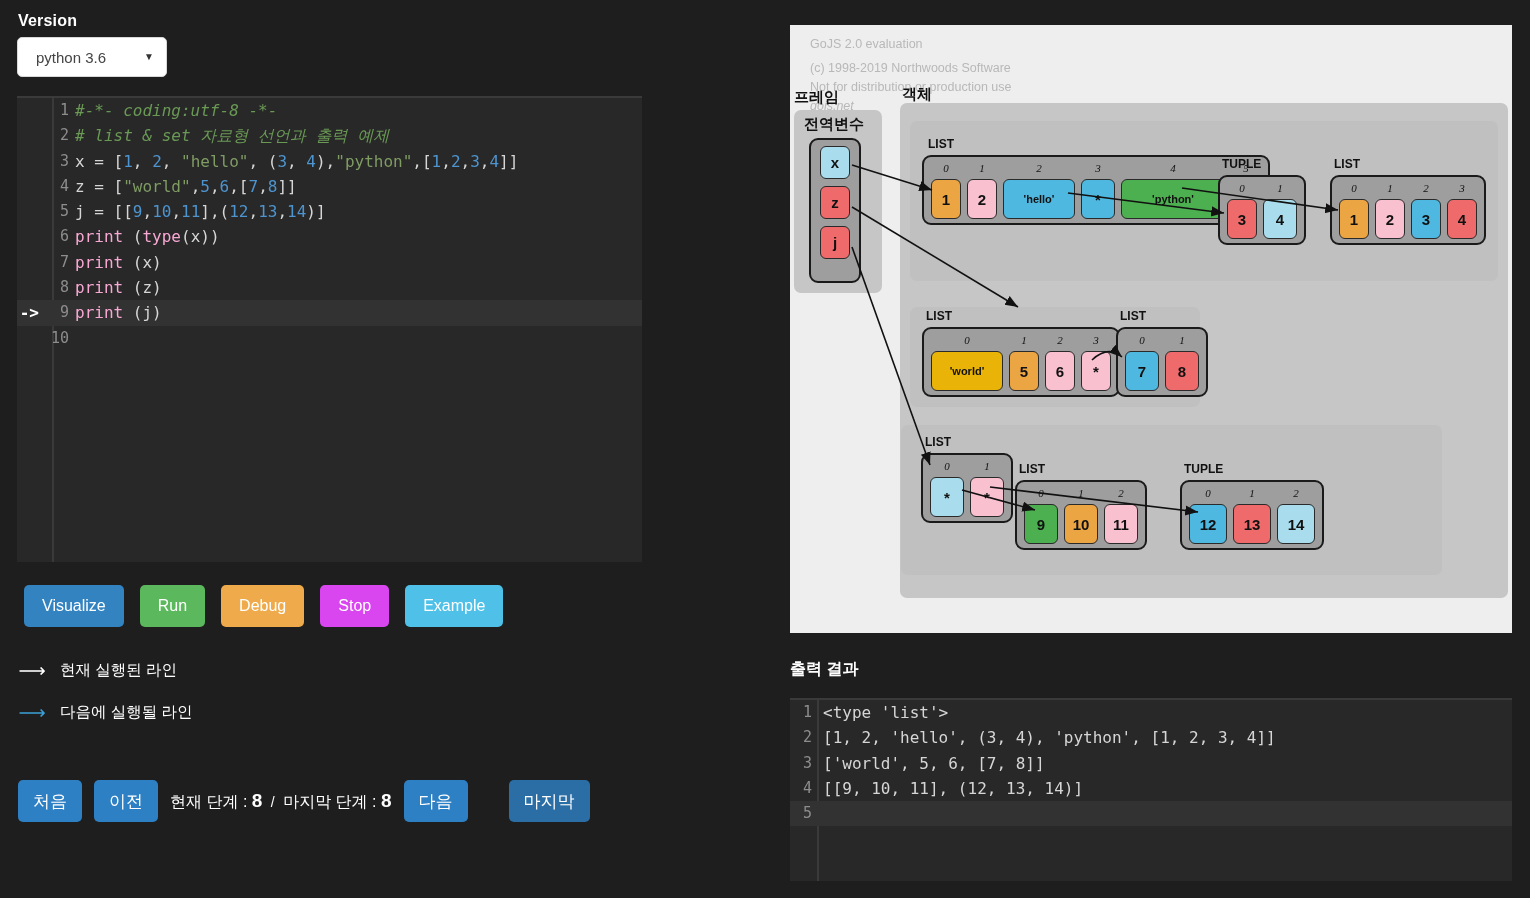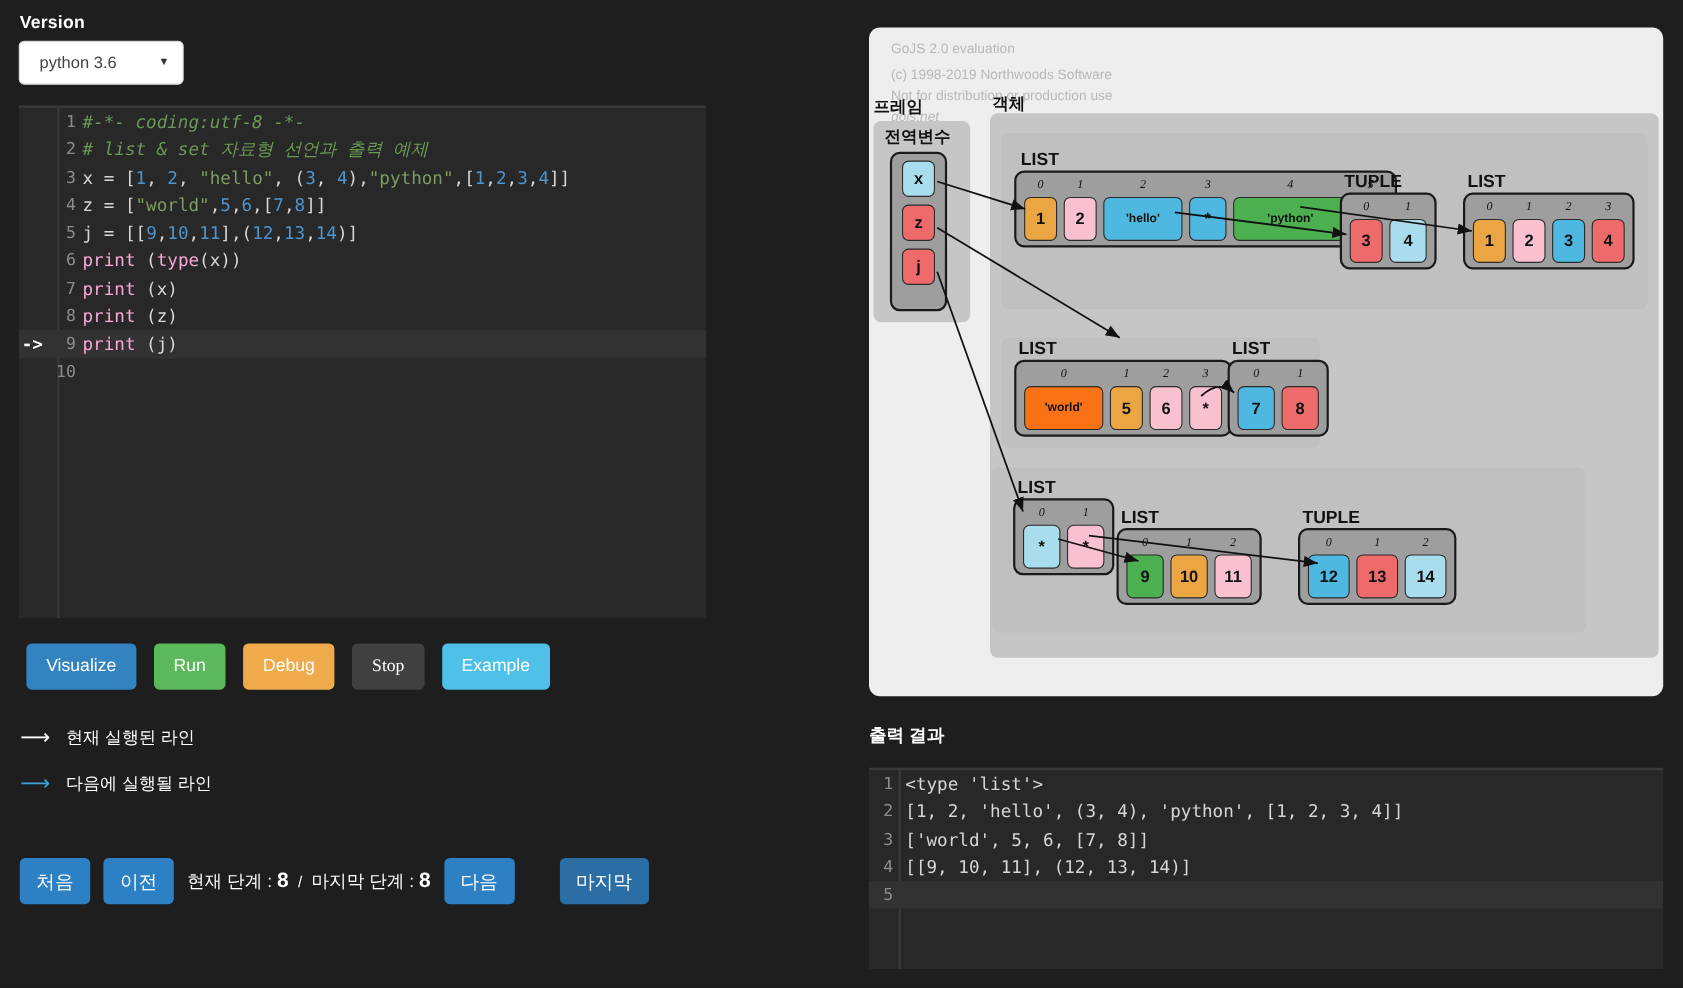--- a/index.html
+++ b/index.html
@@ -88,37 +88,36 @@
   .steptext { color: #ffffff; font-size: 16px; white-space: nowrap; }
   .steptext b { font-size: 19px; }
   .sep { color: #ffffff; font-size: 14px; padding: 0 4px; }
 
   
   .diagram {
     position: absolute; left: 790px; top: 25px;
     width: 722px; height: 608px;
     background: #eeeeee;
     overflow: hidden;
-    border-radius: 10px;
   }
   .wm {
     position: absolute; left: 20px;
     color: #b8b8b8; font-size: 12.5px; font-family: "Liberation Sans", sans-serif;
   }
   .ko-label {
     position: absolute; color: #111; font-size: 15px; font-weight: 600;
   }
 
   .group {
     position: absolute; background: #c6c6c6; border-radius: 7px;
   }
   .group.inner { background: #c0c0c0; border-radius: 7px; }
 
   .box-label {
-    position: absolute; color: #111; font-size: 16px; font-weight: bold;
+    position: absolute; color: #111; font-size: 12px; font-weight: bold;
     font-family: "Liberation Sans", sans-serif;
   }
   .container {
     position: absolute; background: #9e9e9e;
     border: 2.5px solid #1a1a1a; border-radius: 9px;
   }
   .cell {
     position: absolute; border: 1.2px solid #2a2a2a; border-radius: 6px;
     display: flex; align-items: center; justify-content: center;
     font-family: "Liberation Sans", sans-serif; font-weight: bold;
@@ -186,21 +185,21 @@
           <div class="code-line"><span class="ln">8</span><span class="txt"><span class="c-fn">print</span><span class="c-pl"> </span><span class="c-pl">(</span><span class="c-pl">z</span><span class="c-pl">)</span></span></div>
           <div class="code-line current"><span class="arrow-mark">-&gt;</span><span class="ln">9</span><span class="txt"><span class="c-fn">print</span><span class="c-pl"> </span><span class="c-pl">(</span><span class="c-pl">j</span><span class="c-pl">)</span></span></div>
           <div class="code-line"><span class="ln">10</span><span class="txt">&nbsp;</span></div>
         </div>
     </div>
 
     <div class="btn-row" id="btn-row">
         <button class="btn" style="background: rgb(51, 131, 192);">Visualize</button>
         <button class="btn" style="background: rgb(92, 184, 92);">Run</button>
         <button class="btn" style="background: rgb(239, 171, 75);">Debug</button>
-        <button class="btn" style="background: #404040; font-family: Liberation Serif, serif;">Stop</button>
+        <button class="btn" style="background: #d946ef;">Stop</button>
         <button class="btn" style="background: rgb(79, 192, 232);">Example</button>
       </div>
 
     <div class="legend" style="top:655px;">
       <div class="legend-row">
         <span class="legend-arrow" style="color:#ffffff">⟶</span>
         <span class="legend-text">현재 실행된 라인</span>
       </div>
     </div>
     <div class="legend" style="top:697px;">
@@ -285,21 +284,21 @@
         <div class="cell" style="left: 549px; top: 174px; width: 30px; height: 40px; background: rgb(235, 165, 67);">1</div>
         <div class="idx" style="left: 585px; top: 157px; width: 30px;">1</div>
         <div class="cell" style="left: 585px; top: 174px; width: 30px; height: 40px; background: rgb(249, 192, 208);">2</div>
         <div class="idx" style="left: 621px; top: 157px; width: 30px;">2</div>
         <div class="cell" style="left: 621px; top: 174px; width: 30px; height: 40px; background: rgb(79, 184, 224);">3</div>
         <div class="idx" style="left: 657px; top: 157px; width: 30px;">3</div>
         <div class="cell" style="left: 657px; top: 174px; width: 30px; height: 40px; background: rgb(239, 107, 107);">4</div>
         <div class="box-label" style="left: 136px; top: 284px;">LIST</div>
         <div class="container" style="left: 132px; top: 302px; width: 198px; height: 70px;"></div>
         <div class="idx" style="left: 141px; top: 309px; width: 72px;">0</div>
-        <div class="cell small" style="left: 141px; top: 326px; width: 72px; height: 40px; background: #f97316;">'world'</div>
+        <div class="cell small" style="left: 141px; top: 326px; width: 72px; height: 40px; background: #eab308;">'world'</div>
         <div class="idx" style="left: 219px; top: 309px; width: 30px;">1</div>
         <div class="cell" style="left: 219px; top: 326px; width: 30px; height: 40px; background: rgb(235, 165, 67);">5</div>
         <div class="idx" style="left: 255px; top: 309px; width: 30px;">2</div>
         <div class="cell" style="left: 255px; top: 326px; width: 30px; height: 40px; background: rgb(249, 192, 208);">6</div>
         <div class="idx" style="left: 291px; top: 309px; width: 30px;">3</div>
         <div class="cell" style="left: 291px; top: 326px; width: 30px; height: 40px; background: rgb(249, 192, 208);">*</div>
         <div class="box-label" style="left: 330px; top: 284px;">LIST</div>
         <div class="container" style="left: 326px; top: 302px; width: 92px; height: 70px;"></div>
         <div class="idx" style="left: 335px; top: 309px; width: 34px;">0</div>
         <div class="cell" style="left: 335px; top: 326px; width: 34px; height: 40px; background: rgb(79, 184, 224);">7</div>

